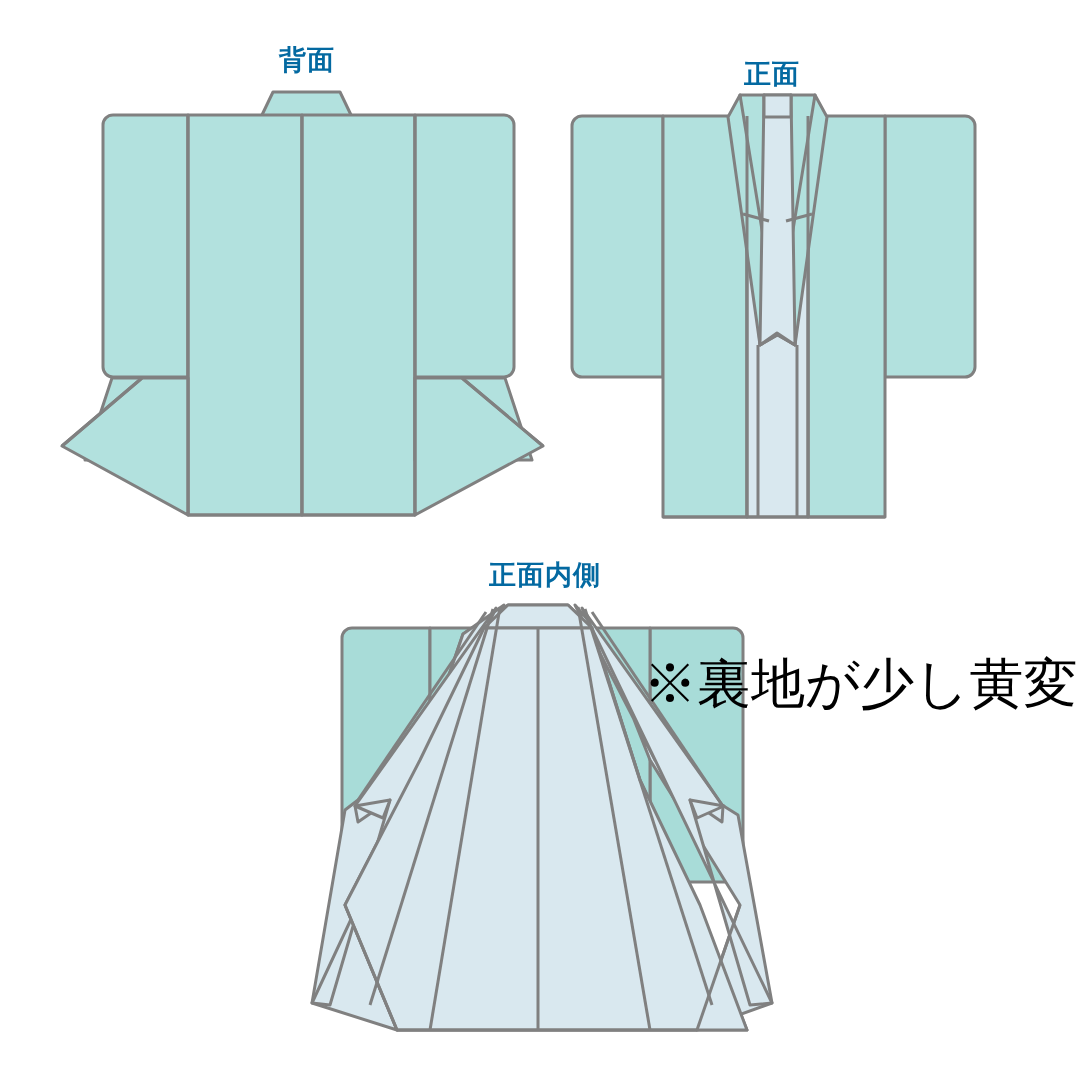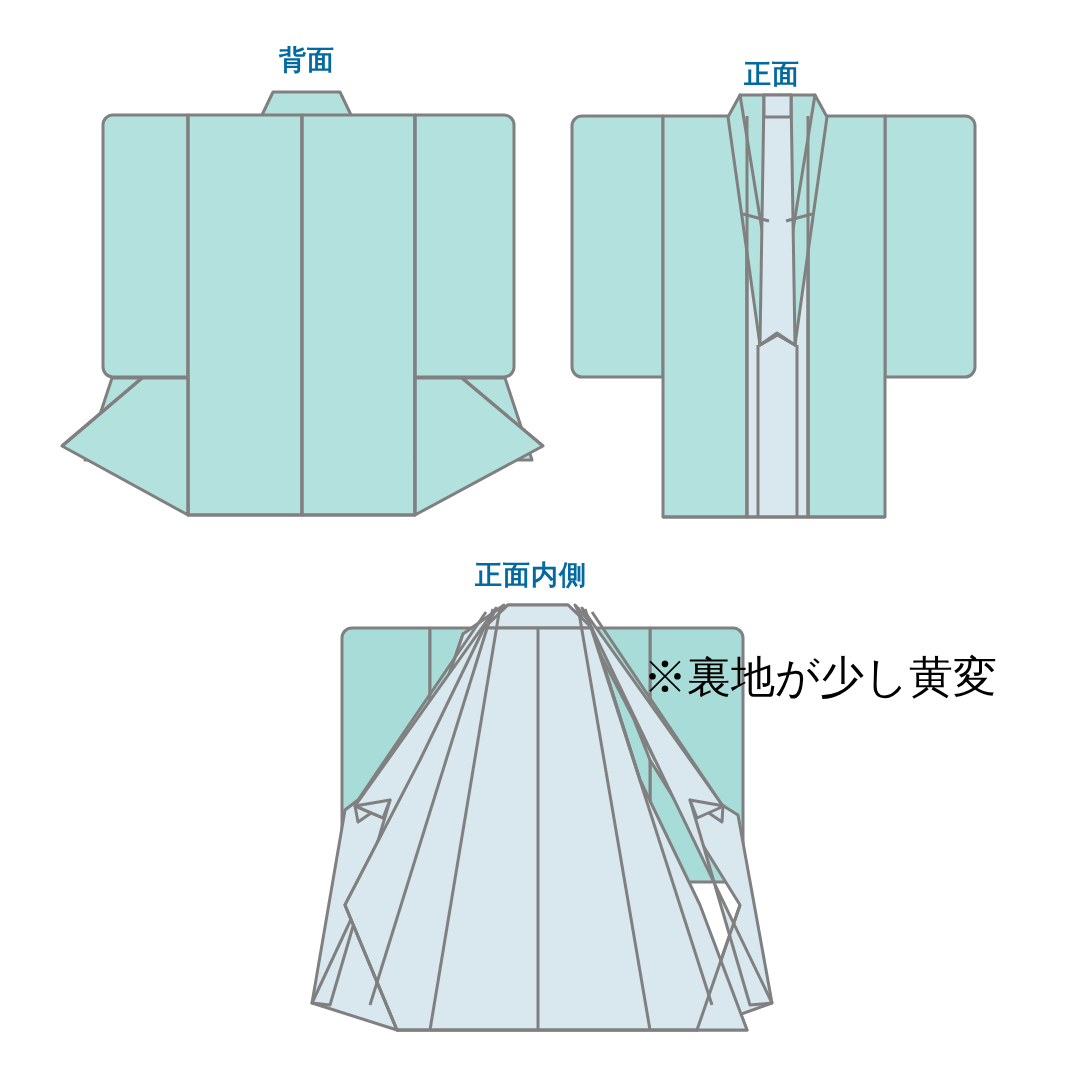--- a/index.html
+++ b/index.html
@@ -25,27 +25,27 @@
     font-size: 27px;
     font-weight: bold;
     color: #0369a1;
     letter-spacing: 1px;
     white-space: nowrap;
     transform: translateX(-50%);
     font-family: Liberation Sans, sans-serif;
   }
   #label-back  { left: 307px; top: 42px; }
   #label-front { left: 772px; top: 56px; }
-  #label-inner { left: 531px; top: 557px; }
+  #label-inner { left: 545px; top: 557px; }
 
   .note-text {
     position: absolute;
     left: 643px;
     top: 648px;
-    font-size: 44px;
+    font-size: 54px;
     color: #000000;
     white-space: nowrap;
     letter-spacing: 0px;
     font-family: Liberation Serif, serif;
   }
 </style>
 </head>
 <body>
 
 <div id="root">

